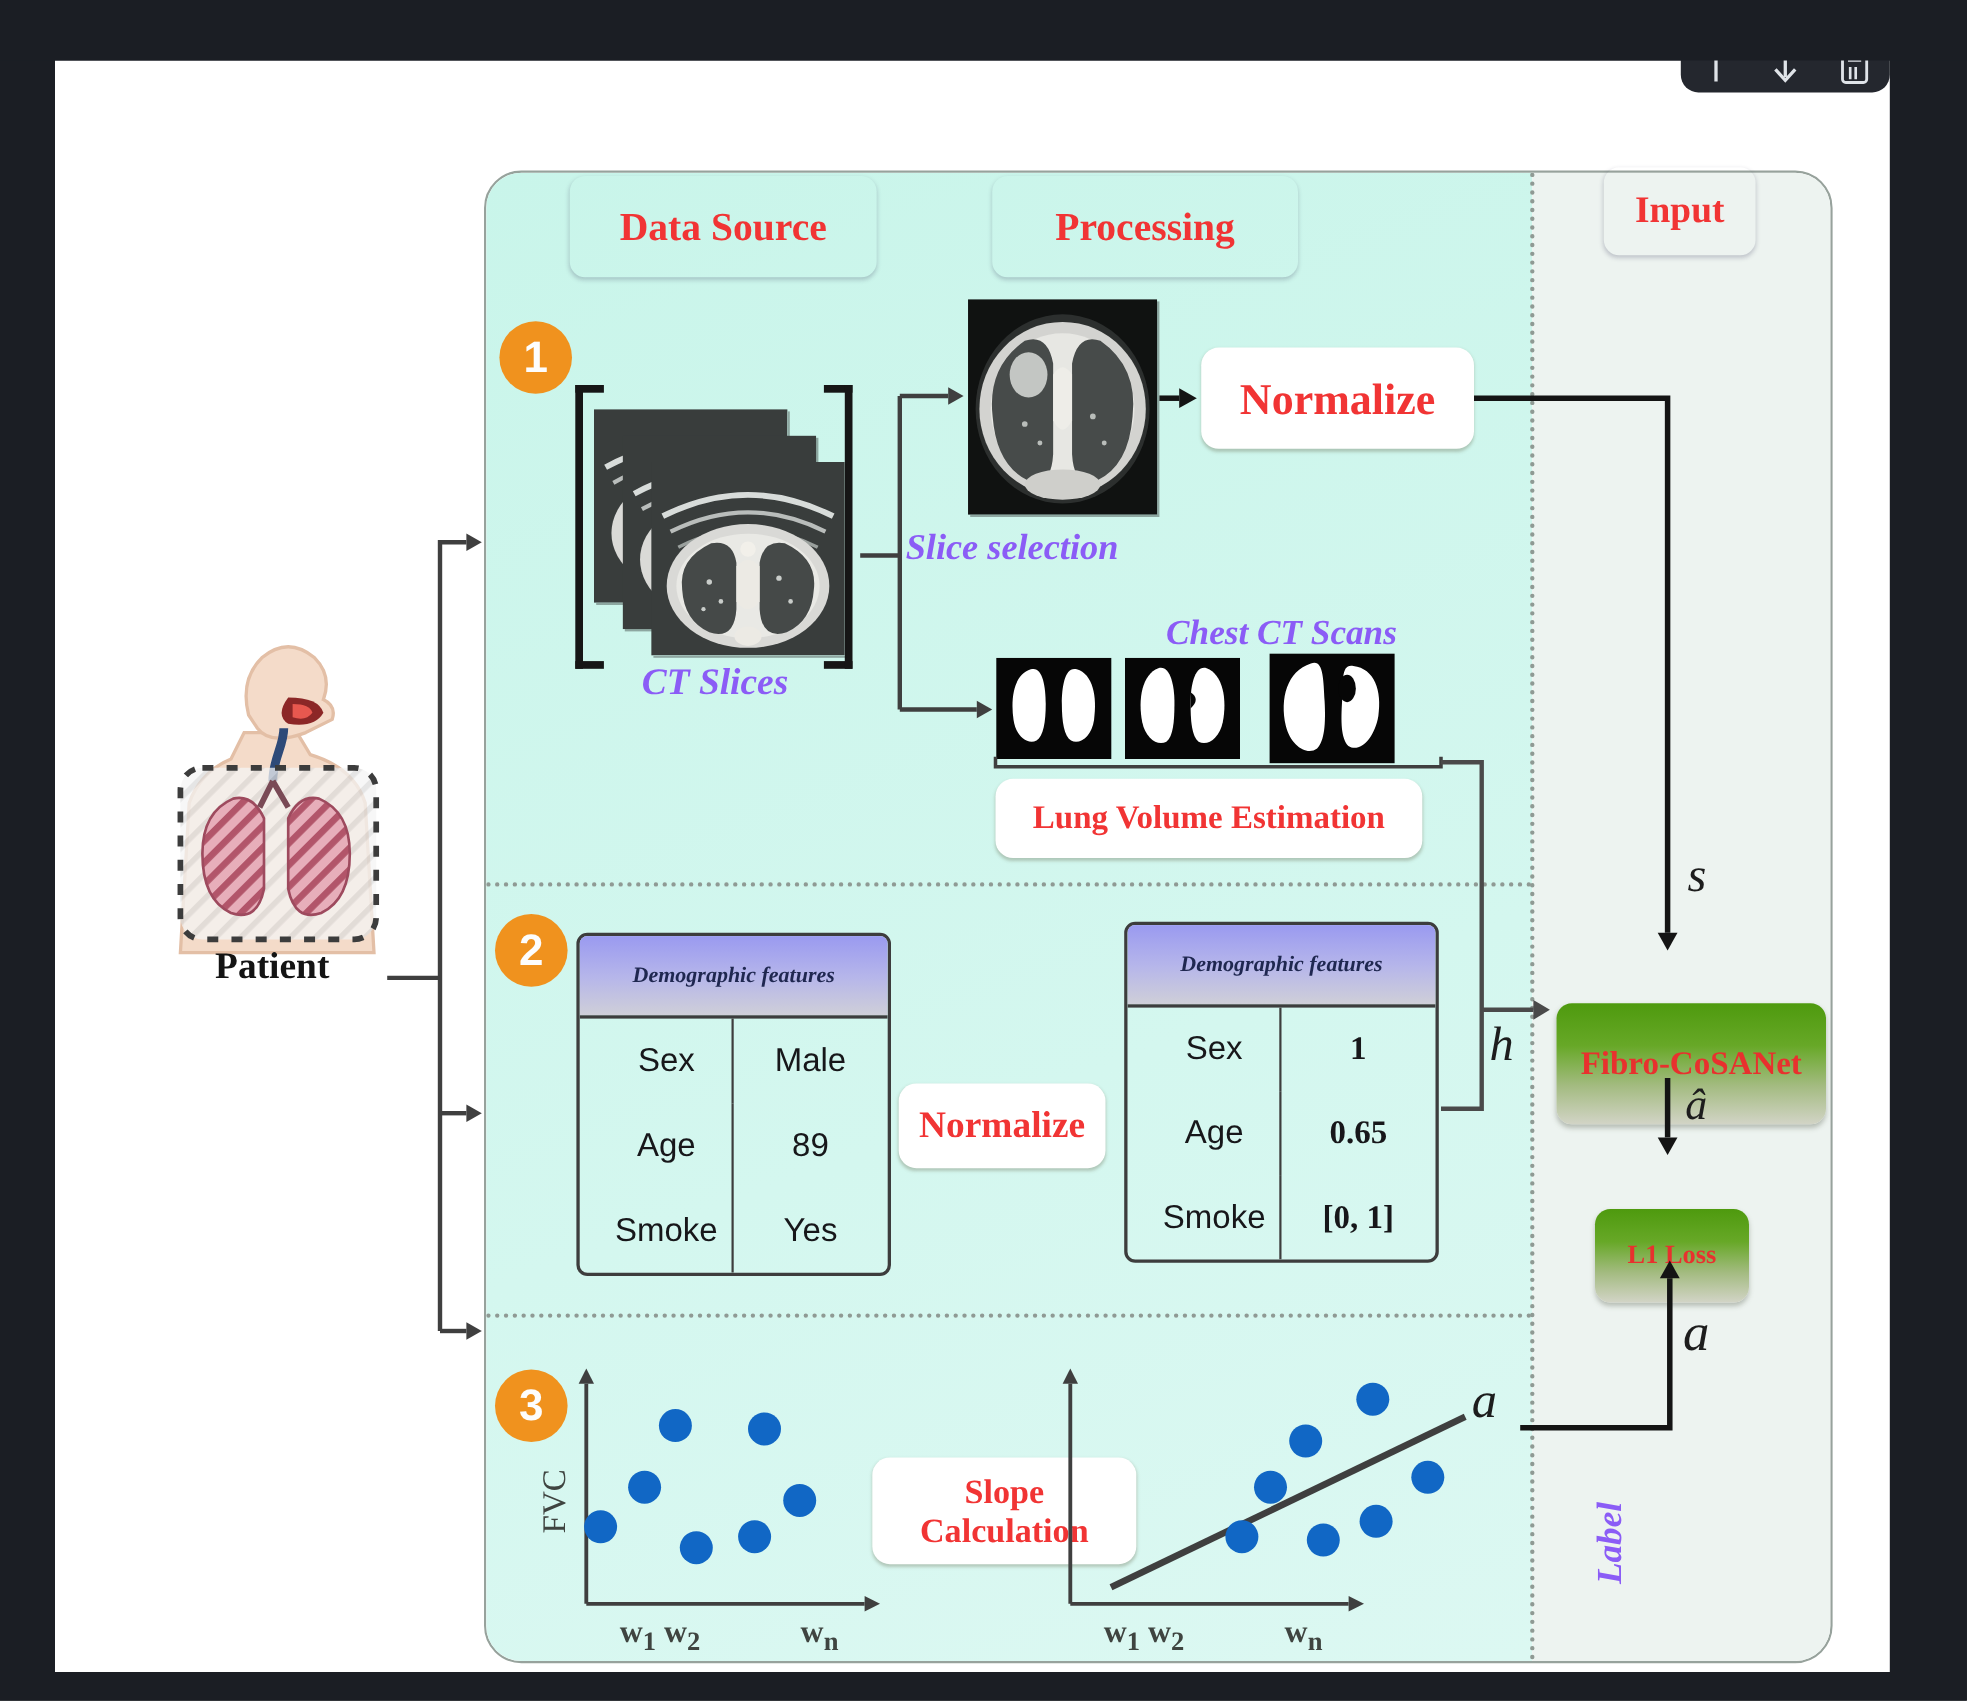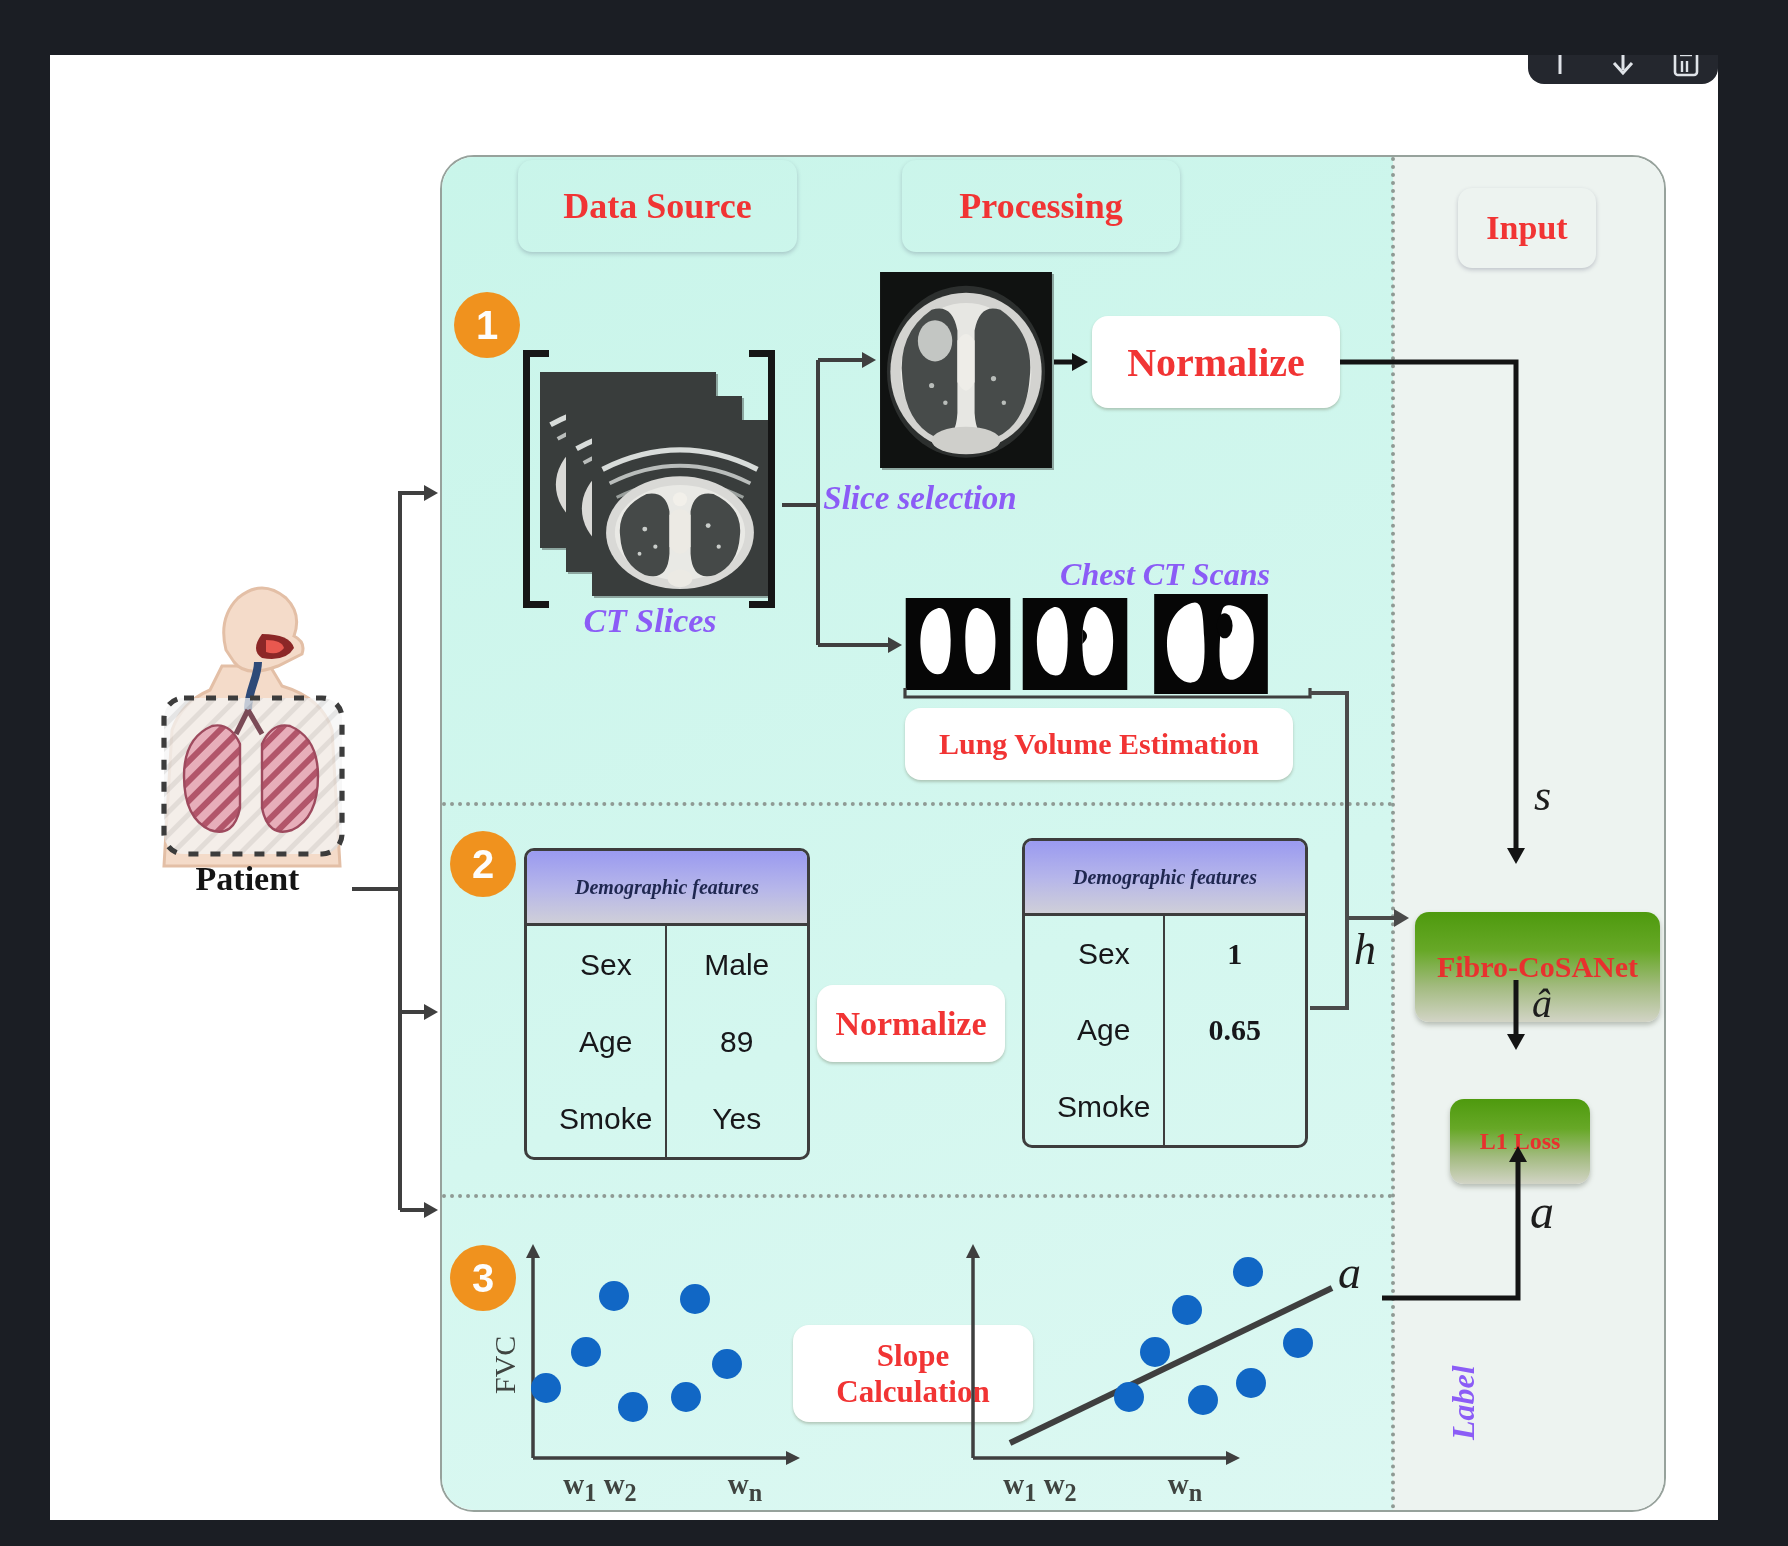--- a/index.html
+++ b/index.html
@@ -82,21 +82,21 @@
     <div class="hdots" style="top:645px;"></div>
     <div class="hdots" style="top:1037px;"></div>
   </div>
 
   <div class="abs hdr" style="left:518px;top:160px;width:279px;height:92px;font-size:36px;">
       <span>Data Source</span>
     </div>
   <div class="abs hdr" style="left:902px;top:160px;width:278px;height:92px;font-size:36px;">
       <span>Processing</span>
     </div>
-  <div class="abs hdr" style="left:1458px;top:188px;width:138px;height:80px;font-size:34px;">
+  <div class="abs hdr" style="left:1458px;top:152px;width:138px;height:80px;font-size:34px;">
       <span>Input</span>
     </div>
 
   <div class="abs step" style="left:454px;top:292px;">1</div>
   <div class="abs step" style="left:450px;top:831px;">2</div>
   <div class="abs step" style="left:450px;top:1245px;">3</div>
 
   <div class="abs bracket-l" style="left:523px;top:350px;"></div>
   <div class="abs bracket-r" style="left:749px;top:350px;"></div>
 
@@ -212,20 +212,21 @@
       <div class="trow">
         <div class="tcell tkey">Sex</div>
         <div class="tcell tval">1</div>
       </div>
       <div class="trow">
         <div class="tcell tkey">Age</div>
         <div class="tcell tval">0.65</div>
       </div>
       <div class="trow">
         <div class="tcell tkey">Smoke</div>
+        <div class="tcell tval">[0, 1]</div>
       </div>
     </div>
   </div>
 
   <div class="abs rot caption" style="left:488px;top:1300px;width:40px;height:130px;font-size:30px;font-style:normal;font-weight:normal;color:#3f4440;">FVC</div>
   <div class="abs rot caption" style="left:926px;top:1300px;width:40px;height:130px;font-size:30px;font-style:normal;font-weight:normal;color:#3f4440;">FVC</div>
 
   <div class="abs" style="left:535px;top:1468px;width:130px;font-size:29px;font-weight:bold;color:#3f4440;text-align:center;z-index:5;">
     <span>w</span><sub>1</sub>
     <span>w</span><sub>2</sub>

